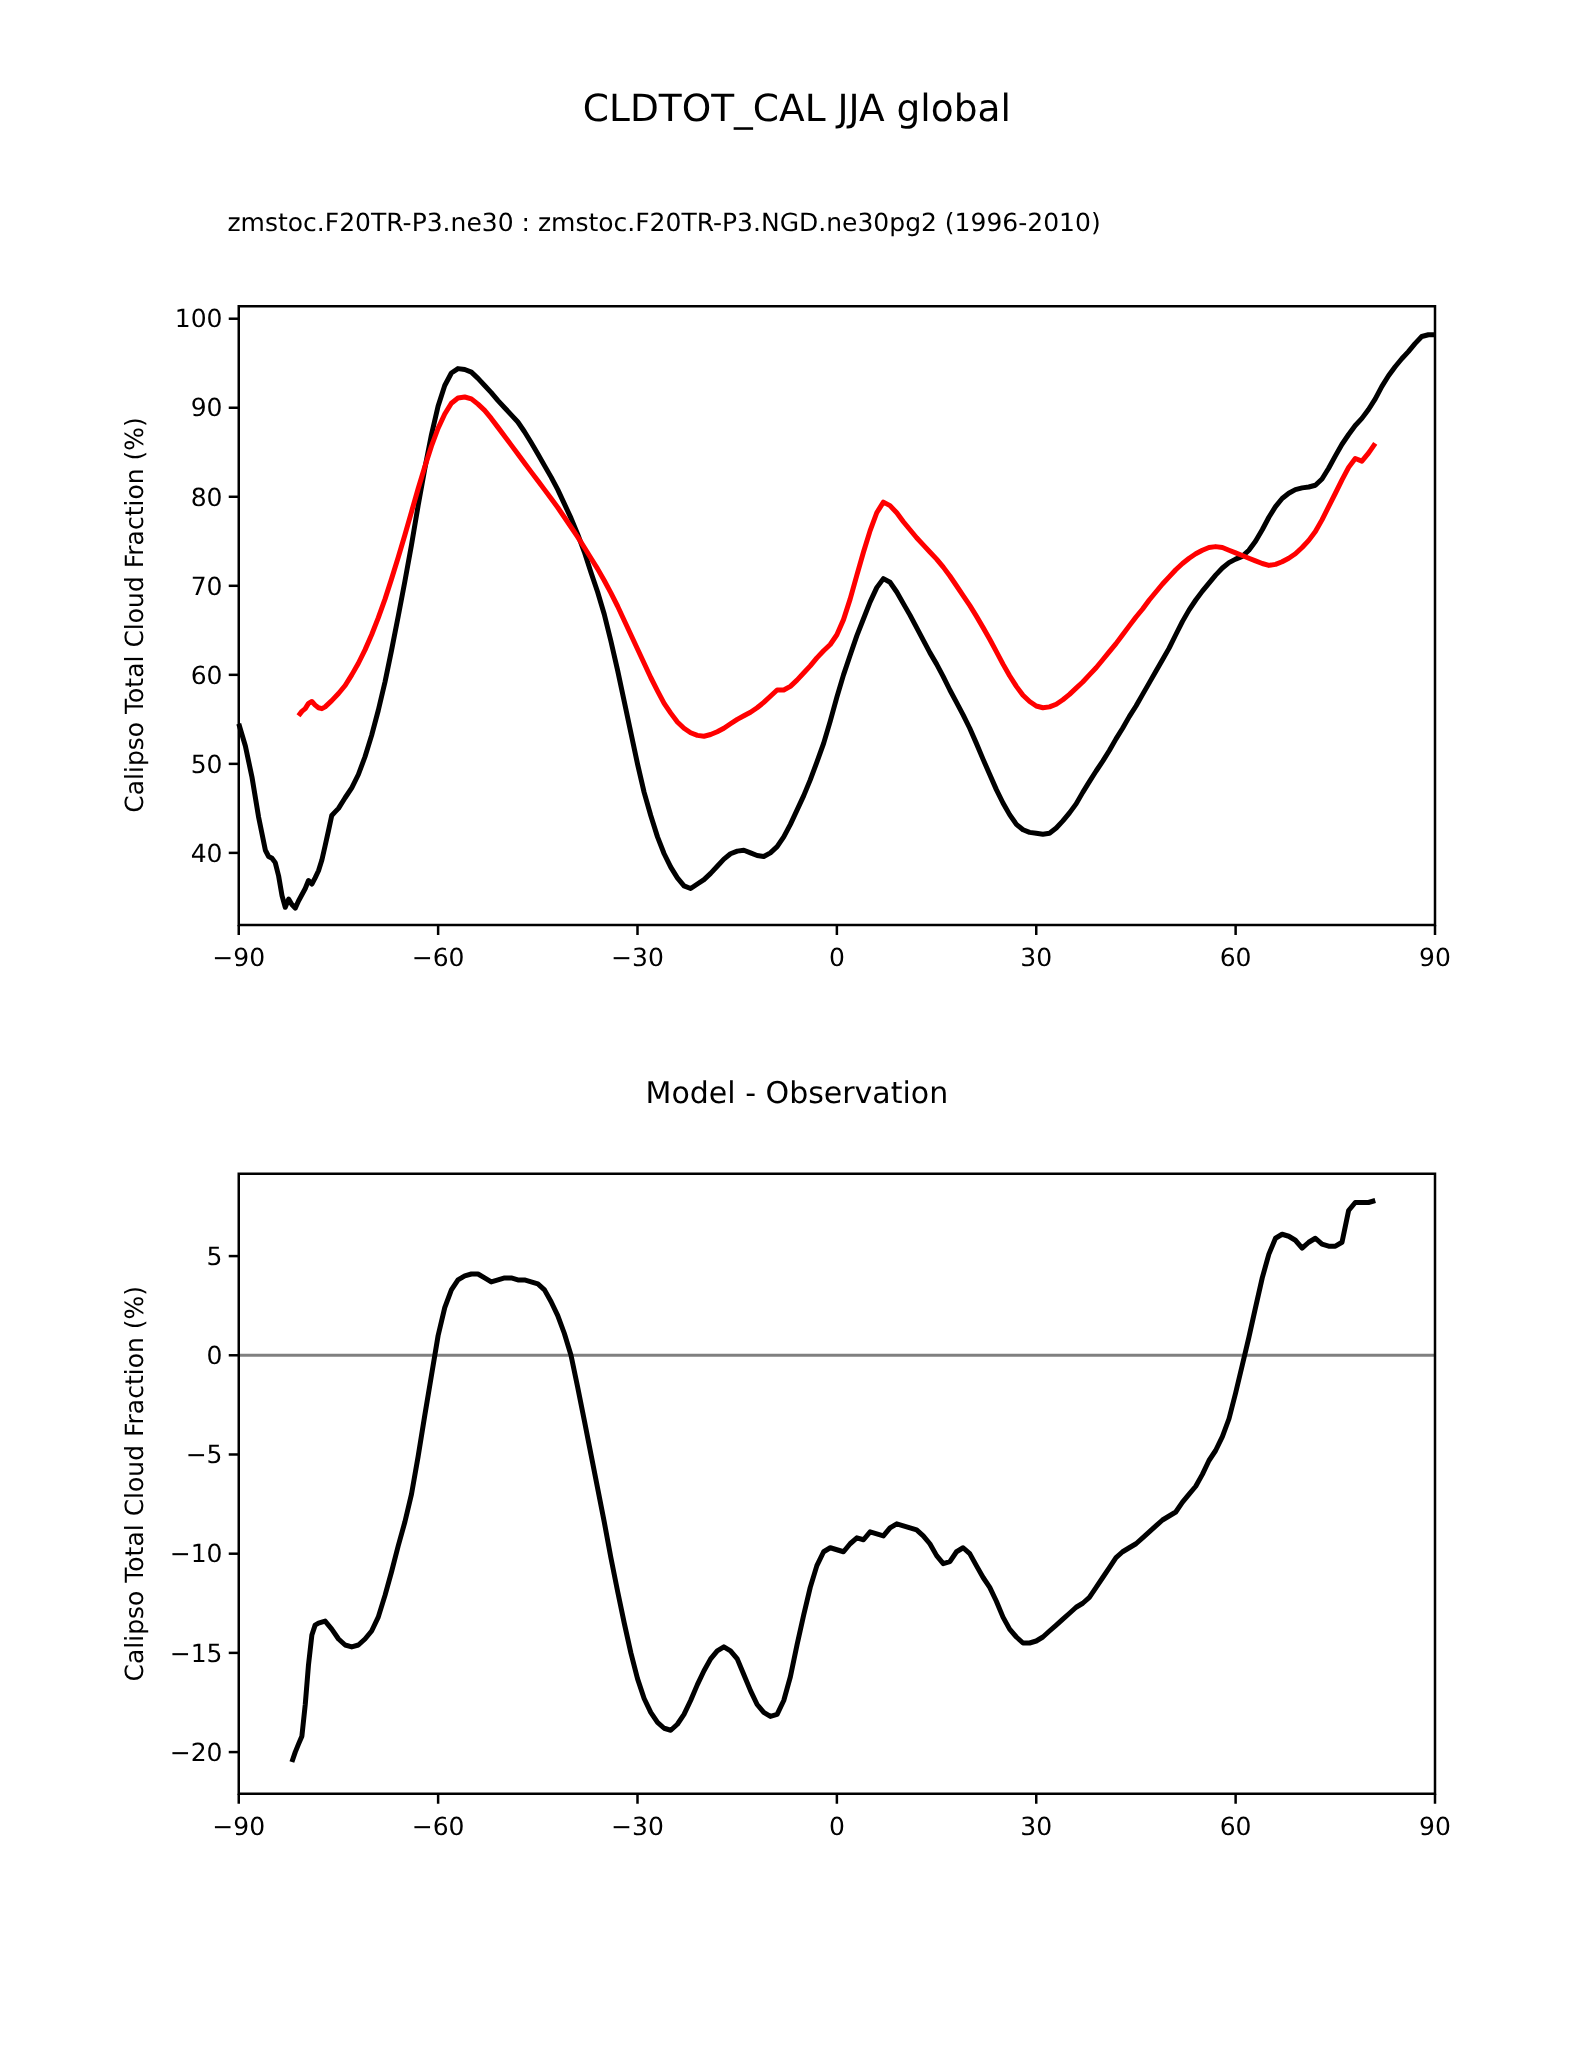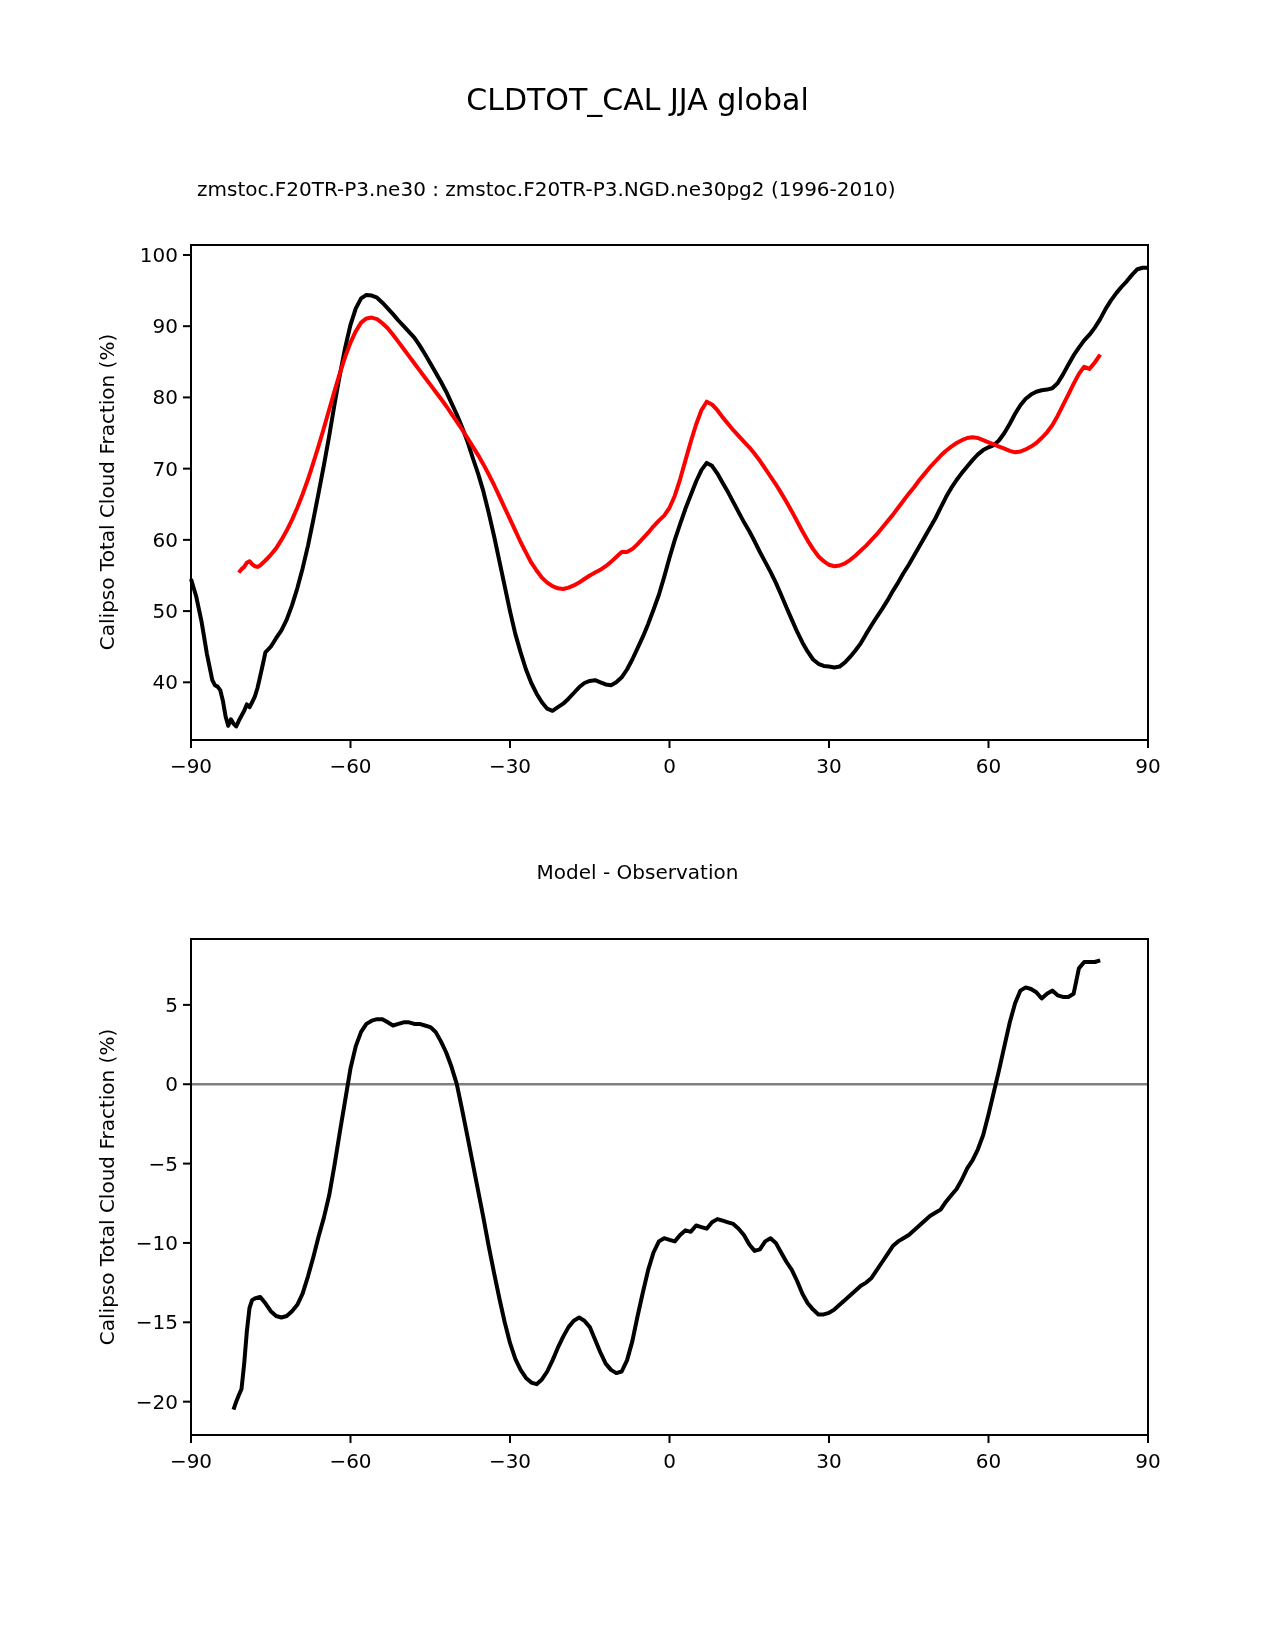--- a/index.html
+++ b/index.html
@@ -2,28 +2,28 @@
 <html><head>
 <meta charset="utf-8">
 <style>
   html,body { margin:0; padding:0; background:#ffffff; }
   #figure {
     position:relative; width:1275px; height:1650px; background:#ffffff;
     font-family:"DejaVu Sans","Liberation Sans",sans-serif; color:#000;
   }
   .fig-title {
     position:absolute; left:0; top:70px; width:1275px;
-    text-align:center; font-size:30px; color:#000000;margin-top:12px;
+    text-align:center; font-size:30px; color:#000000;
   }
-  .legend-line { position:absolute; left:197px; font-size:20px; white-space:nowrap;margin-top:11px; }
+  .legend-line { position:absolute; left:182px; font-size:20px; white-space:nowrap; }
   .legend-model { top:166px; color:#000000; }
   .legend-ref   { top:197px; color:#ff0000; }
   .panel-title {
     position:absolute; left:0; width:1275px; text-align:center;
-    font-size:20px; color:#000000;
+    font-size:24px; color:#000000;
   }
   .panel2-title { top:860px; }
   .ylabel {
     position:absolute; font-size:20px; color:#000000; white-space:nowrap;
     transform:translate(-50%,-50%) rotate(-90deg);
   }
   svg.panel { position:absolute; left:0; top:0; width:1275px; height:1650px; }
 </style>
 </head>
 <body>

